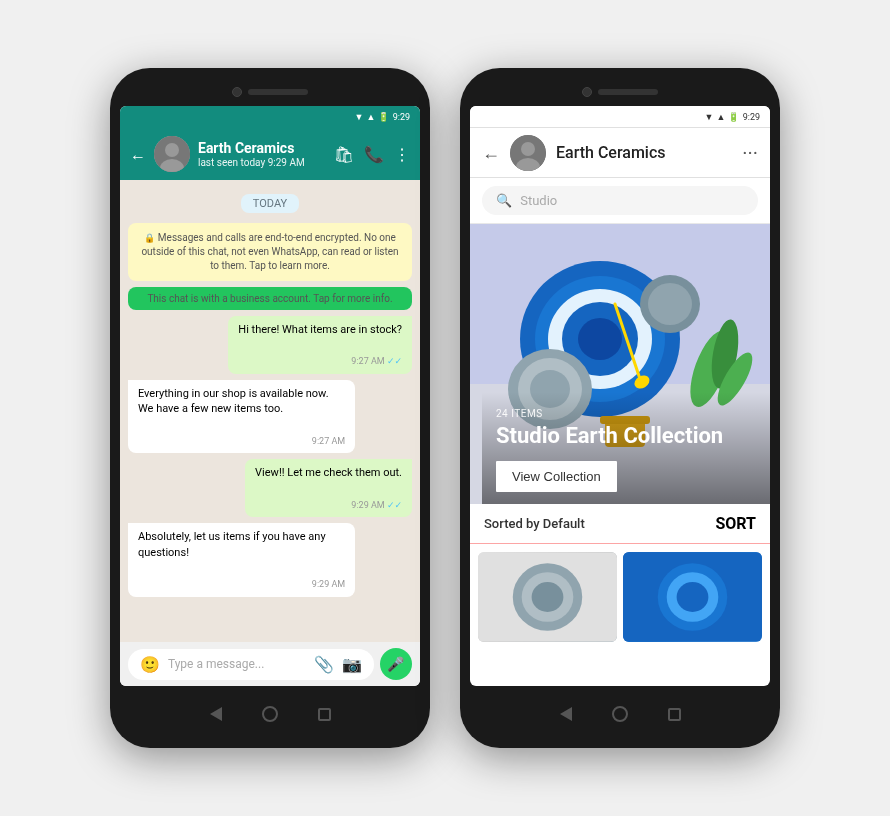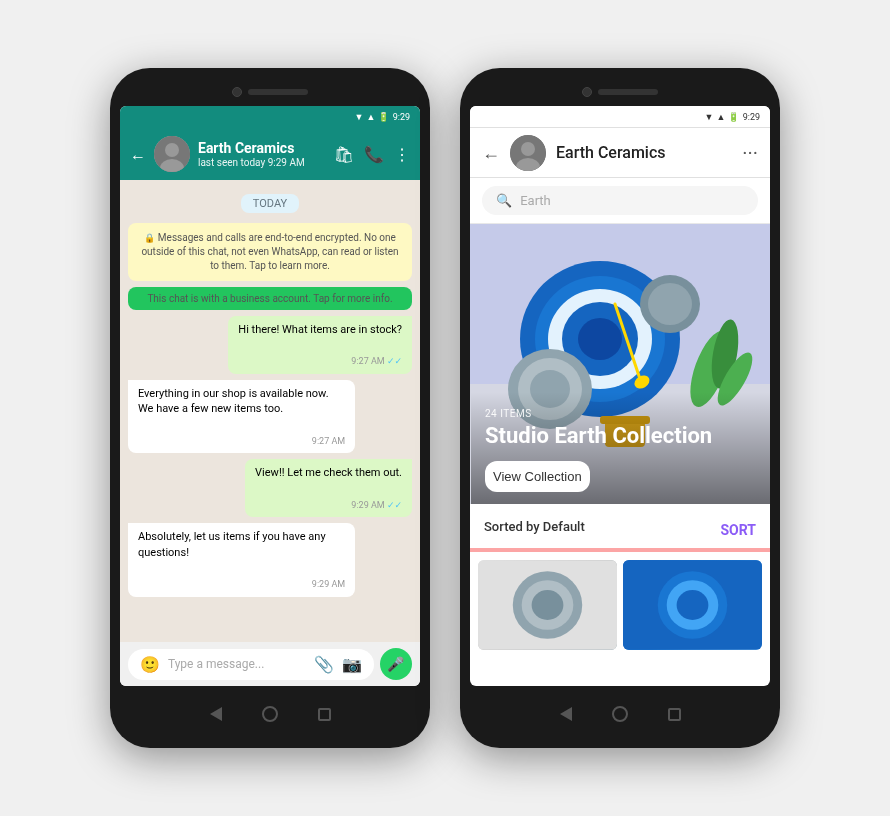--- a/index.html
+++ b/index.html
@@ -329,21 +329,21 @@
     }
     .catalog-hero-img {
       width: 100%;
       height: 100%;
       background: linear-gradient(135deg, #1565C0 0%, #0D47A1 30%, #1976D2 50%, #90CAF9 80%, #B3E5FC 100%);
       position: relative;
     }
 
     .catalog-hero-overlay {
       position: absolute;
-      bottom: 0; left: 1px; right: 0;
+      bottom: 0; left: 12px; right: 0;
       background: linear-gradient(transparent, rgba(0,0,0,0.5));
       padding: 16px 14px 12px;
     }
     .catalog-items-count {
       color: rgba(255,255,255,0.9);
       font-size: 10px;
       text-transform: uppercase;
       letter-spacing: 0.5px;
       margin-bottom: 4px;
     }
@@ -351,47 +351,46 @@
       color: #fff;
       font-size: 22px;
       font-weight: bold;
       line-height: 1.2;
       margin-bottom: 12px;
     }
     .view-collection-btn {
       background: #fff;
       color: #333;
       border: none;
-      border-radius: 12px;
-      padding: 8px 8px;
+      border-radius: 1px;
+      padding: 8px 16px;
       font-size: 13px;
       font-weight: 500;
       cursor: pointer;
       display: inline-block;
     }
 
     .catalog-sort-bar {
       background: #fff;
       padding: 10px 14px;
       display: flex;
       align-items: center;
       justify-content: space-between;
-      border-bottom: 4px solid #fca5a5;
+      border-bottom: 1px solid #fca5a5;
     }
     .catalog-sort-label {
       font-size: 13px;
       color: #333;
       font-weight: 500;
     }
     .catalog-sort-btn {
-      font-size: 14px;
-      color: #8b5cf6;
+      font-size: 16px;
+      color: #000000;
       font-weight: bold;
       cursor: pointer;
-      margin-top: 8px;
     }
 
     .catalog-grid {
       display: flex;
       gap: 6px;
       padding: 8px 8px 0;
       flex: 1;
     }
     .catalog-grid-item {
       flex: 1;
@@ -525,21 +524,21 @@
             </svg>
           </div>
         </div>
         <div class="catalog-header-name">Earth Ceramics</div>
         <div class="catalog-header-more">···</div>
       </div>
 
       <div class="catalog-search">
         <div class="catalog-search-box">
           <span class="search-icon-text">🔍</span>
-          <span class="search-placeholder">Earth</span>
+          <span class="search-placeholder">Studio</span>
         </div>
       </div>
 
       <div class="catalog-hero">
         <div class="catalog-hero-img">
           
           <svg width="100%" height="100%" viewBox="0 0 300 280" preserveAspectRatio="xMidYMid slice">
 
             <rect width="300" height="280" fill="#c5cae9"></rect>
 

